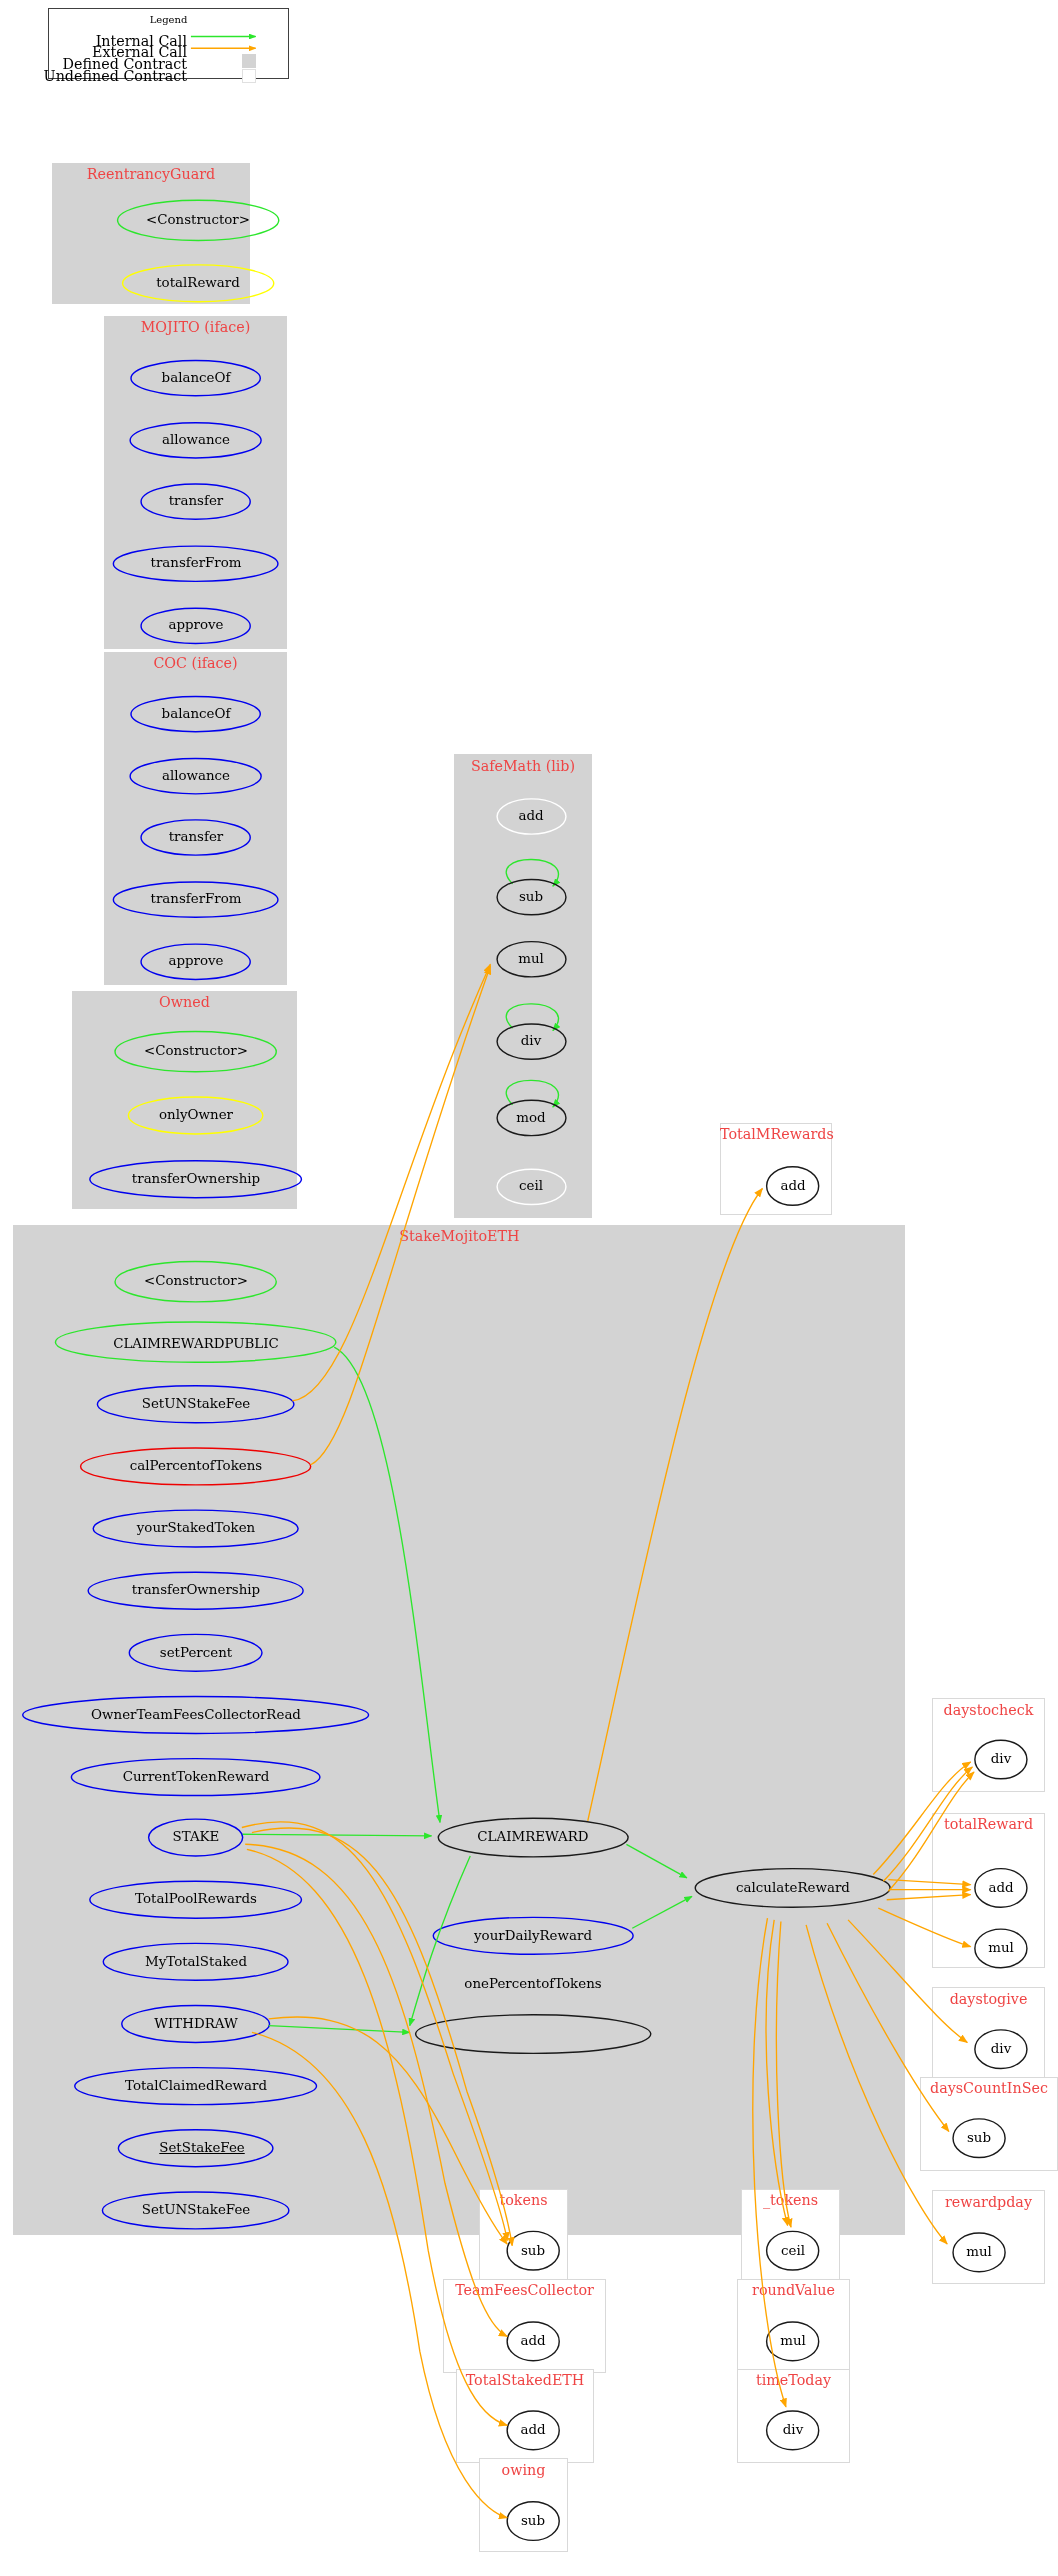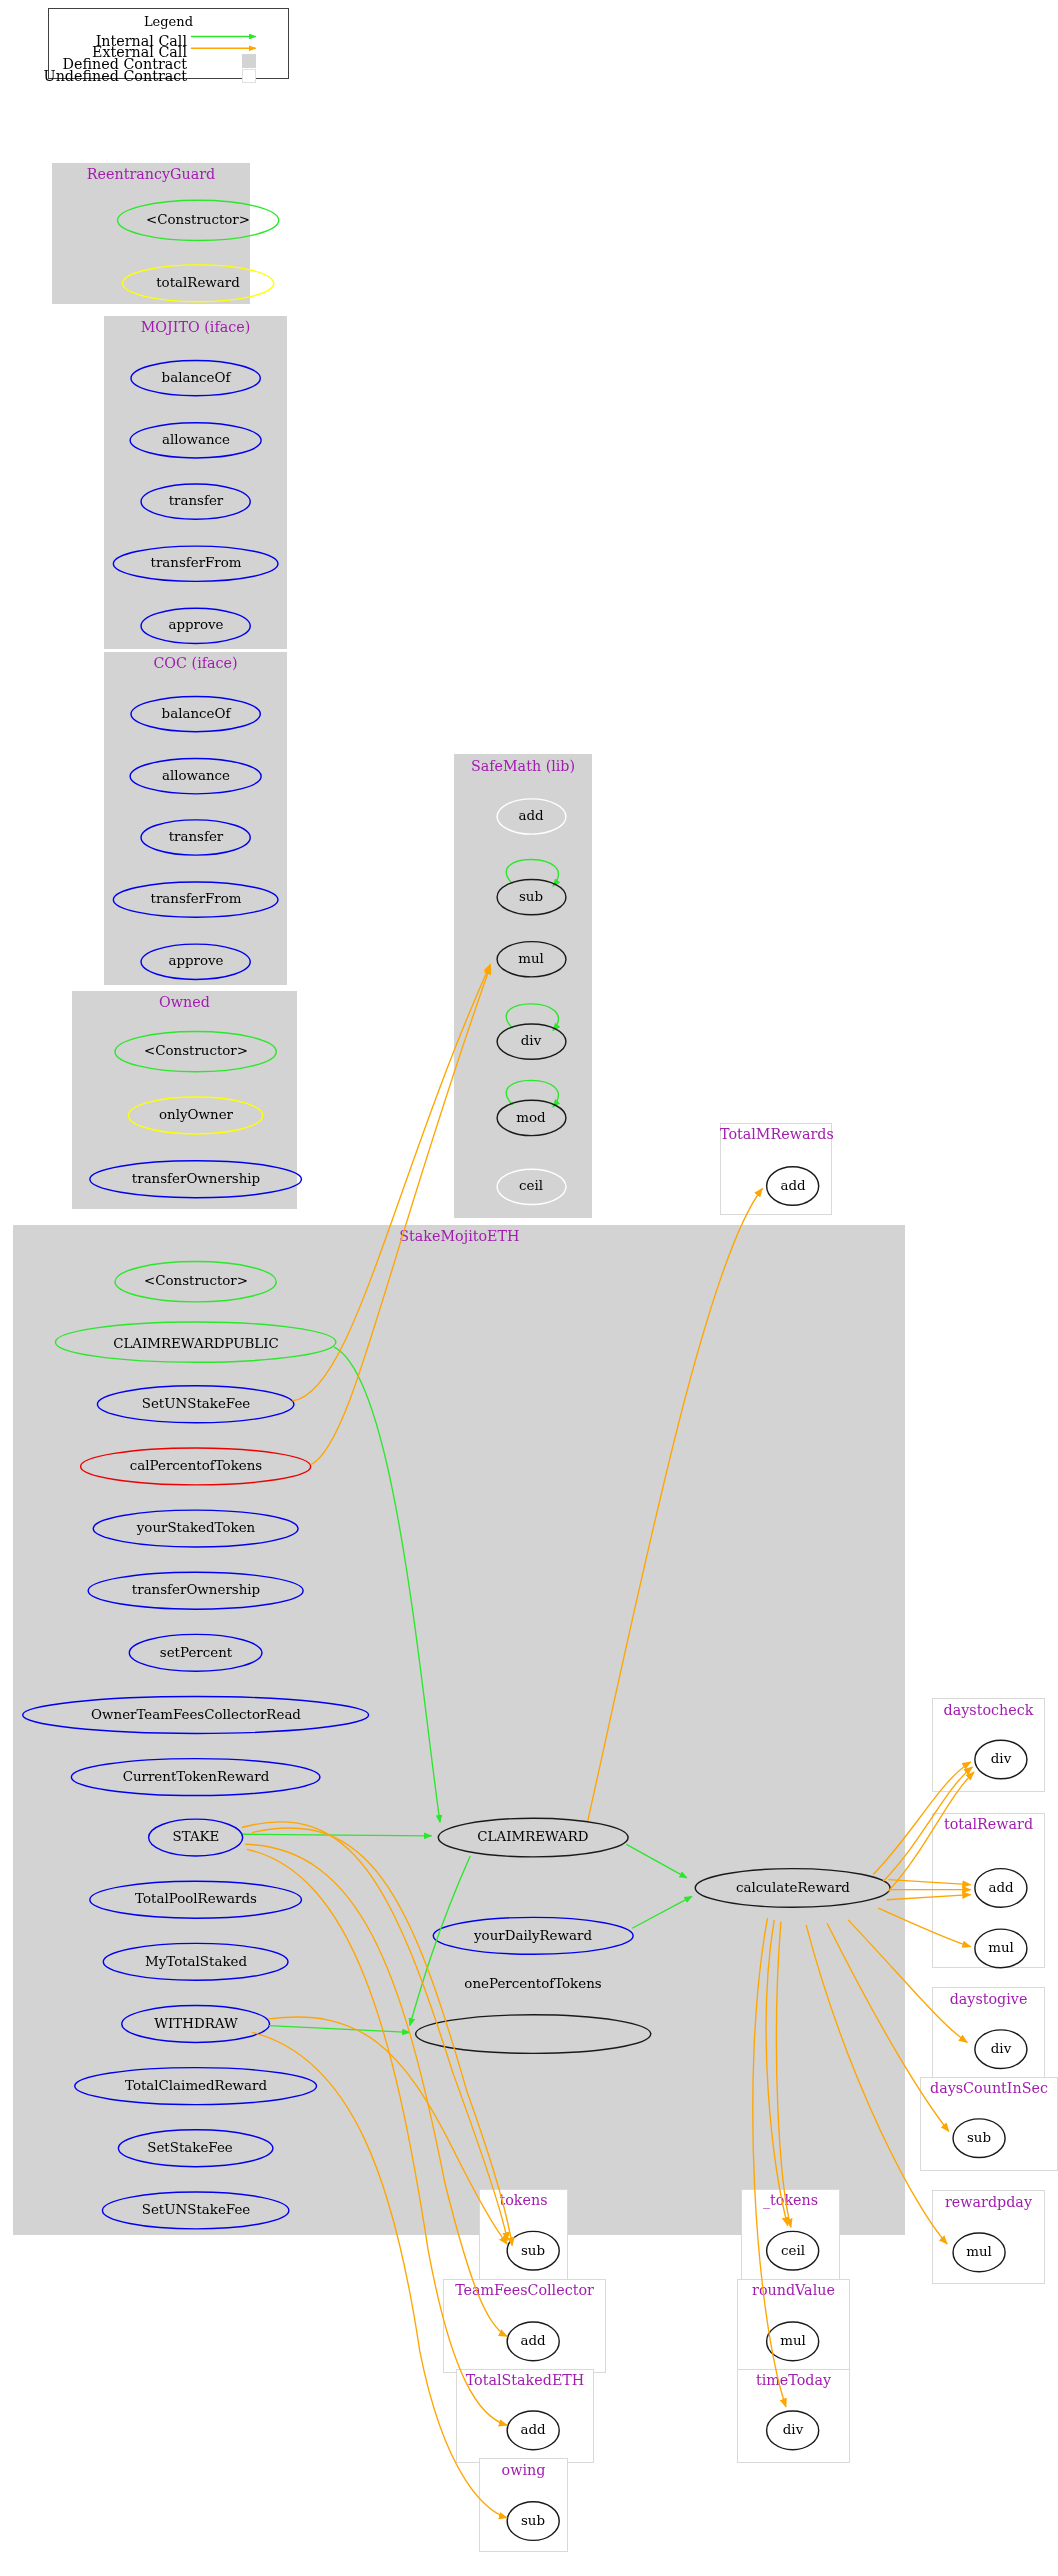--- a/index.html
+++ b/index.html
@@ -3,24 +3,24 @@
 <meta charset="utf-8">
 <style>
   html,body{margin:0;padding:0;background:#ffffff;}
   body{width:1058px;height:2576px;position:relative;overflow:hidden;
        font-family:"DejaVu Serif","Liberation Serif",serif;}
   #canvas{position:absolute;left:0;top:0;width:1058px;height:2576px;}
   .cluster-box{position:absolute;box-sizing:border-box;}
   .cluster-defined{background:#d3d3d3;border:0;}
   .cluster-undefined{background:#ffffff;border:0.8px solid #d9d9d9;}
   .cluster-label{position:absolute;left:0;right:0;text-align:center;
-                 font-size:14.3px;color:#a21caf;white-space:nowrap;}
+                 font-size:14.3px;color:#ef4444;white-space:nowrap;}
   .legend-box{position:absolute;box-sizing:border-box;background:#fff;
               border:1.7px solid #404040;}
-  .legend-title{position:absolute;left:0;right:0;text-align:center;font-size:13px;}
+  .legend-title{position:absolute;left:0;right:0;text-align:center;font-size:10px;}
   .legend-row-label{position:absolute;text-align:right;font-size:14.3px;white-space:nowrap;}
   .swatch{position:absolute;box-sizing:border-box;}
   .node-label{position:absolute;text-align:center;font-size:13.4px;color:#000;
               white-space:nowrap;pointer-events:none;}
 </style>
 </head>
 <body>
 
 <div id="clusters-layer">
     <div class="cluster-box cluster-defined" style="left: 52px; top: 163px; width: 198px; height: 141px;"></div>
@@ -66,21 +66,21 @@
     <div class="node-label" style="left: 45px; width: 302px; top: 1520px;">yourStakedToken</div>
     <div class="node-label" style="left: 45px; width: 302px; top: 1582px;">transferOwnership</div>
     <div class="node-label" style="left: 45px; width: 302px; top: 1645px;">setPercent</div>
     <div class="node-label" style="left: 45px; width: 302px; top: 1707px;">OwnerTeamFeesCollectorRead</div>
     <div class="node-label" style="left: 45px; width: 302px; top: 1769px;">CurrentTokenReward</div>
     <div class="node-label" style="left: 45px; width: 302px; top: 1829px;">STAKE</div>
     <div class="node-label" style="left: 45px; width: 302px; top: 1891px;">TotalPoolRewards</div>
     <div class="node-label" style="left: 45px; width: 302px; top: 1954px;">MyTotalStaked</div>
     <div class="node-label" style="left: 45px; width: 302px; top: 2016px;">WITHDRAW</div>
     <div class="node-label" style="left: 45px; width: 302px; top: 2078px;">TotalClaimedReward</div>
-    <div class="node-label" style="left: 39px; width: 302px; top: 2140px;">SetStakeFee</div>
+    <div class="node-label" style="left: 51px; width: 302px; top: 2140px; text-decoration: underline;">SetStakeFee</div>
     <div class="node-label" style="left: 45px; width: 302px; top: 2202px;">SetUNStakeFee</div>
     <div class="node-label" style="left: 382px; width: 302px; top: 1829px;">CLAIMREWARD</div>
     <div class="node-label" style="left: 382px; width: 302px; top: 1928px;">yourDailyReward</div>
     <div class="node-label" style="left: 382px; width: 302px; top: 1976px;">onePercentofTokens</div>
     <div class="node-label" style="left: 642px; width: 302px; top: 1880px;">calculateReward</div>
     <div class="cluster-box cluster-undefined" style="left: 932px; top: 1698px; width: 113px; height: 94px;"></div>
     <div class="cluster-label" style="left: 932px; width: 113px; top: 1702px;">daystocheck</div>
     <div class="node-label" style="left: 850px; width: 302px; top: 1751px;">div</div>
     <div class="cluster-box cluster-undefined" style="left: 932px; top: 1813px; width: 113px; height: 155px;"></div>
     <div class="cluster-label" style="left: 932px; width: 113px; top: 1816px;">totalReward</div>

